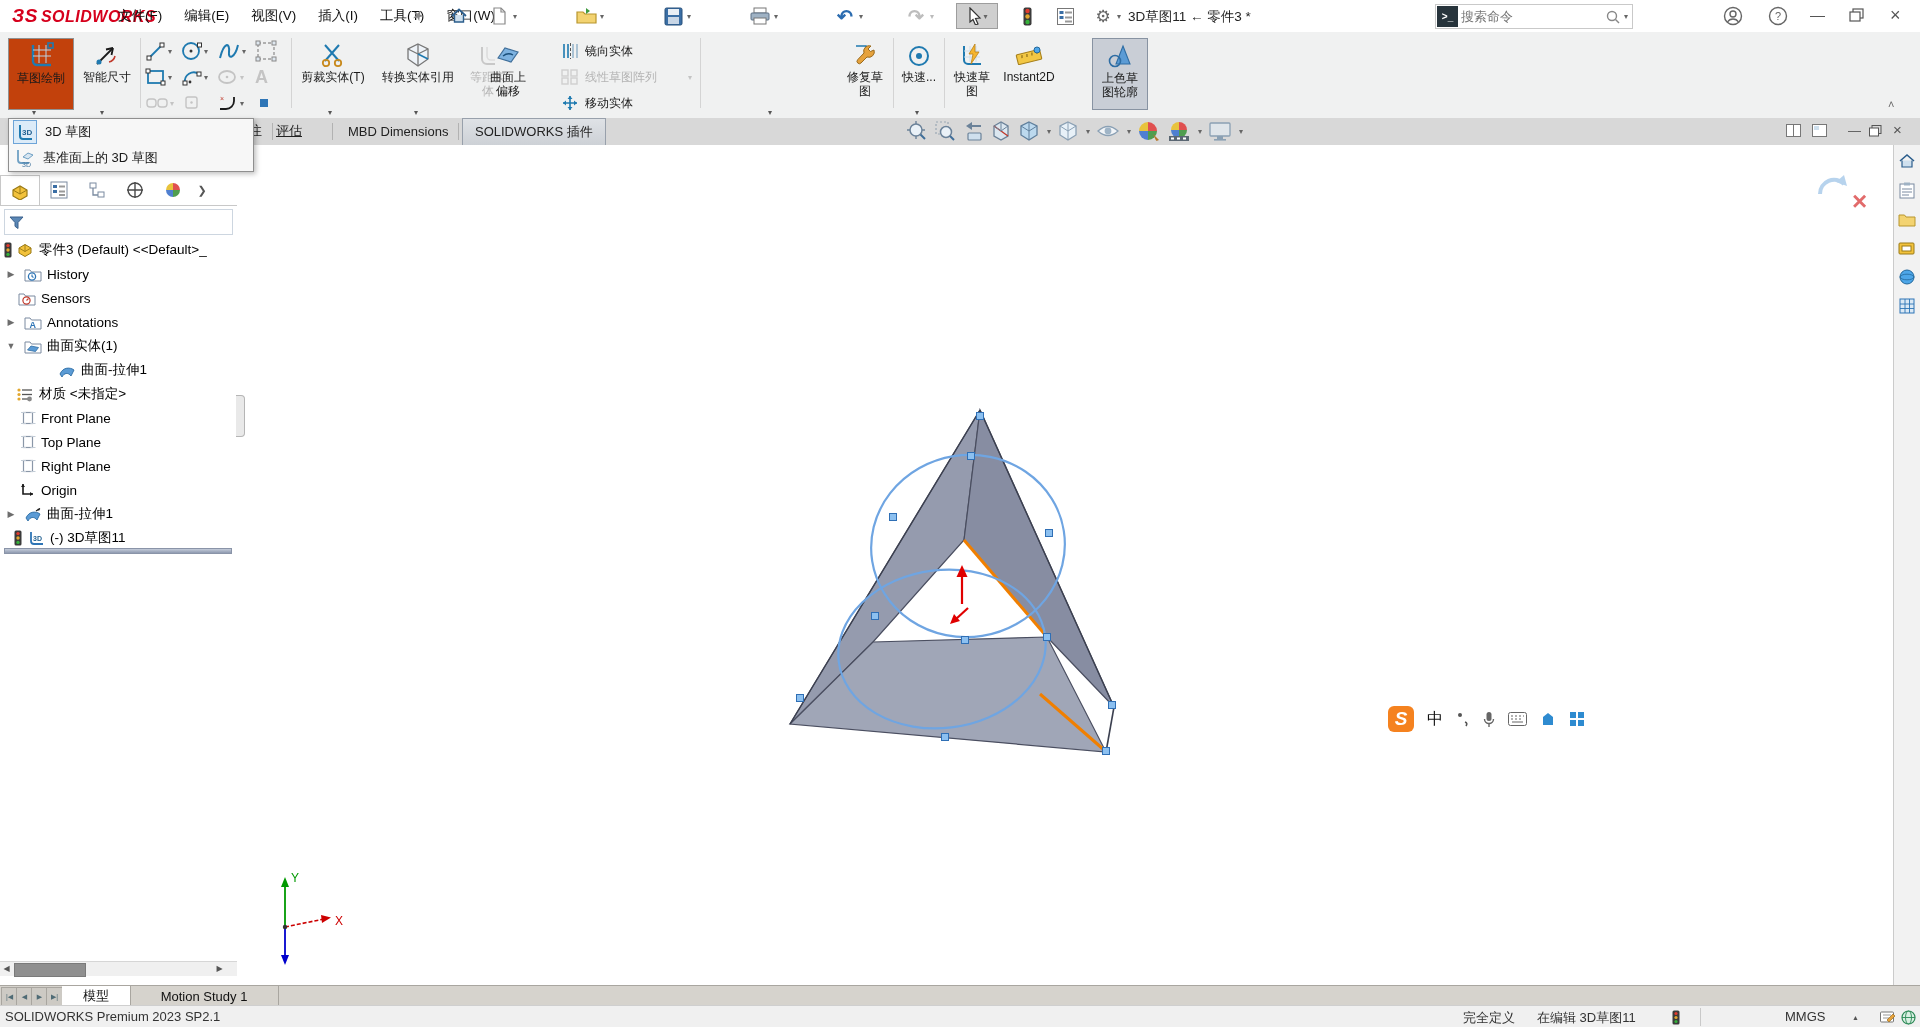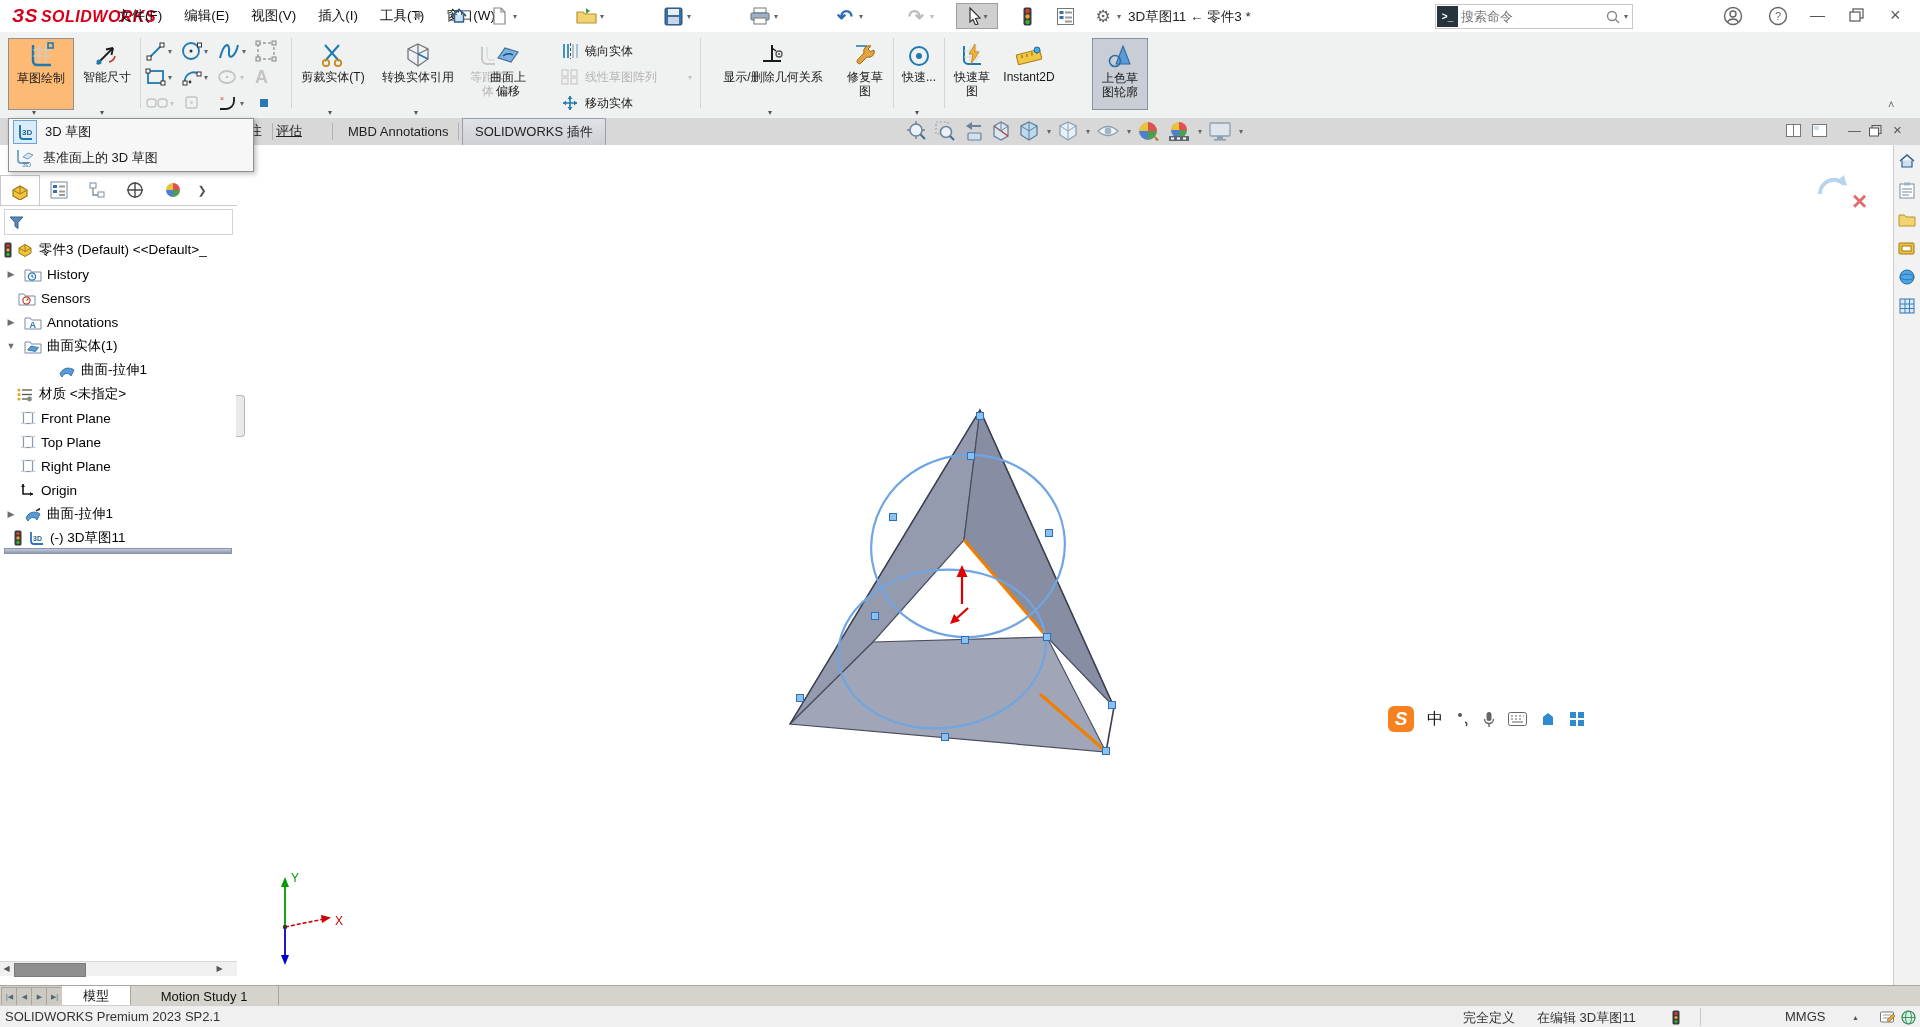--- a/index.html
+++ b/index.html
@@ -20,21 +20,21 @@
   .searchbox{left:1435px;top:4px;width:196px;height:23px;border:1px solid #c9c9c9;background:#fff;display:flex;align-items:center;}
   .search-glyph{width:21px;height:21px;background:#27343c;color:#fff;font-size:10px;font-weight:bold;
      display:flex;align-items:center;justify-content:center;margin:1px;}
   .search-input{border:0;outline:0;flex:1;font-size:13px;color:#444;font-family:"Liberation Sans",sans-serif;background:transparent;min-width:0;}
   .tb-ico{color:#555;font-size:15px;}
   
   .ribbon{left:0;top:32px;width:1920px;height:86px;background:#f0f1f1;border-bottom:1px solid #c9c9c9;}
   .rsep{top:6px;width:1px;height:70px;background:#d4d4d4;}
   .bigbtn{top:6px;height:70px;text-align:center;font-size:12px;line-height:14px;color:#1a1a1a;}
   .bigbtn .bico{height:30px;display:flex;align-items:flex-end;justify-content:center;margin-bottom:2px;}
-  .sel-outline{border:1px solid #919191;background:#fdba74;}
+  .sel-outline{border:1px solid #919191;background:#c2410c;}
   .pressed{background:#c9ced6;border:1px solid #8893a2;}
   .gray{color:#b4b4b4;}
   .flyarr{top:76px;font-size:8px;color:#555;}
   .palcell{height:22px;display:flex;align-items:center;}
   .stackrow{display:flex;align-items:center;gap:5px;font-size:12px;height:22px;}
   .collapse-arrow{left:1888px;top:66px;font-size:11px;color:#666;}
   
   .tabrow{left:0;top:118px;width:1920px;height:27px;background:#d8d8d8;border-bottom:1px solid #b9b9b9;}
   .ctab{top:0;height:26px;display:flex;align-items:center;padding:0 12px;font-size:13px;color:#222;}
   .ctab-sep{top:5px;width:1px;height:17px;background:#b2b2b2;}
@@ -390,31 +390,20 @@
       <div class="stackrow">
         <svg width="20" height="18">
             <path d="M10 2 v14 M3 9 h14" stroke="#1f7ab0" stroke-width="1.6"></path>
             <path d="M10 2 l-2.5 3 h5 z M10 16 l-2.5 -3 h5 z M3 9 l3 -2.5 v5 z M17 9 l-3 -2.5 v5 z" fill="#1f7ab0"></path>
           </svg>
         <span>移动实体</span>
       </div>
     </div>
     <div class="abs rsep" style="left:700px;"></div>
 
-    <div class="abs bigbtn" style="left:706px;width:134px;">
-      <div class="bico">
-        <svg width="28" height="26">
-            <path d="M13 3 v16 M4 19 h18" stroke="#1a1a1a" stroke-width="2"></path>
-            <path d="M13 6 l4 3" stroke="#1a1a1a" stroke-width="1.4"></path>
-            <circle cx="20" cy="12" r="3" fill="none" stroke="#555" stroke-width="1.3"></circle>
-            <circle cx="20" cy="12" r="1.1" fill="#555"></circle>
-          </svg>
-      </div>
-      <div>显示/删除几何关系</div>
-    </div>
     <span class="abs flyarr" style="left:768px;">▾</span>
 
     <div class="abs bigbtn" style="left:842px;width:46px;">
       <div class="bico">
         <svg width="26" height="26">
             <path d="M4 4 h10 v10" fill="none" stroke="#1f7ab0" stroke-width="1.6"></path>
             <path d="M22 8 a5.5 5.5 0 0 1 -7 7 L9 21 a2.3 2.3 0 0 1 -3.3 -3.3 L12 11 a5.5 5.5 0 0 1 7 -7 l-3 3 2.5 2.5 Z" fill="#e6a23c" stroke="#9a6b1e" stroke-width="1"></path>
           </svg>
       </div>
       <div><span>修复草</span><br><span>图</span></div>
@@ -466,21 +455,21 @@
     </div>
 
     <span class="abs collapse-arrow">˄</span>
   </div>
 
   <div class="abs tabrow">
     <div class="abs ctab" style="left:243px;padding:0 6px;">注</div>
     <div class="abs ctab-sep" style="left:272px;"></div>
     <div class="abs ctab" style="left:264px;text-decoration:underline;">评估</div>
     <div class="abs ctab-sep" style="left:332px;"></div>
-    <div class="abs ctab" style="left:336px;">MBD Annotations</div>
+    <div class="abs ctab" style="left:336px;">MBD Dimensions</div>
     <div class="abs ctab-sep" style="left:458px;"></div>
     <div class="abs ctab ctab-active" style="left:462px;">SOLIDWORKS 插件</div>
 
     <div class="abs headsup" style="left:906px;">
       <svg width="22" height="22">
           <circle cx="10" cy="10" r="6" fill="#eaf1f7" stroke="#6b8299" stroke-width="1.5"></circle>
           <line x1="14.5" y1="14.5" x2="19" y2="19" stroke="#3f6e99" stroke-width="2"></line>
           <path d="M10 4 v-3 M10 16 v3 M4 10 h-3 M16 10 h3" stroke="#6b8299" stroke-width="1.4"></path>
         </svg>
       <svg width="22" height="22">

